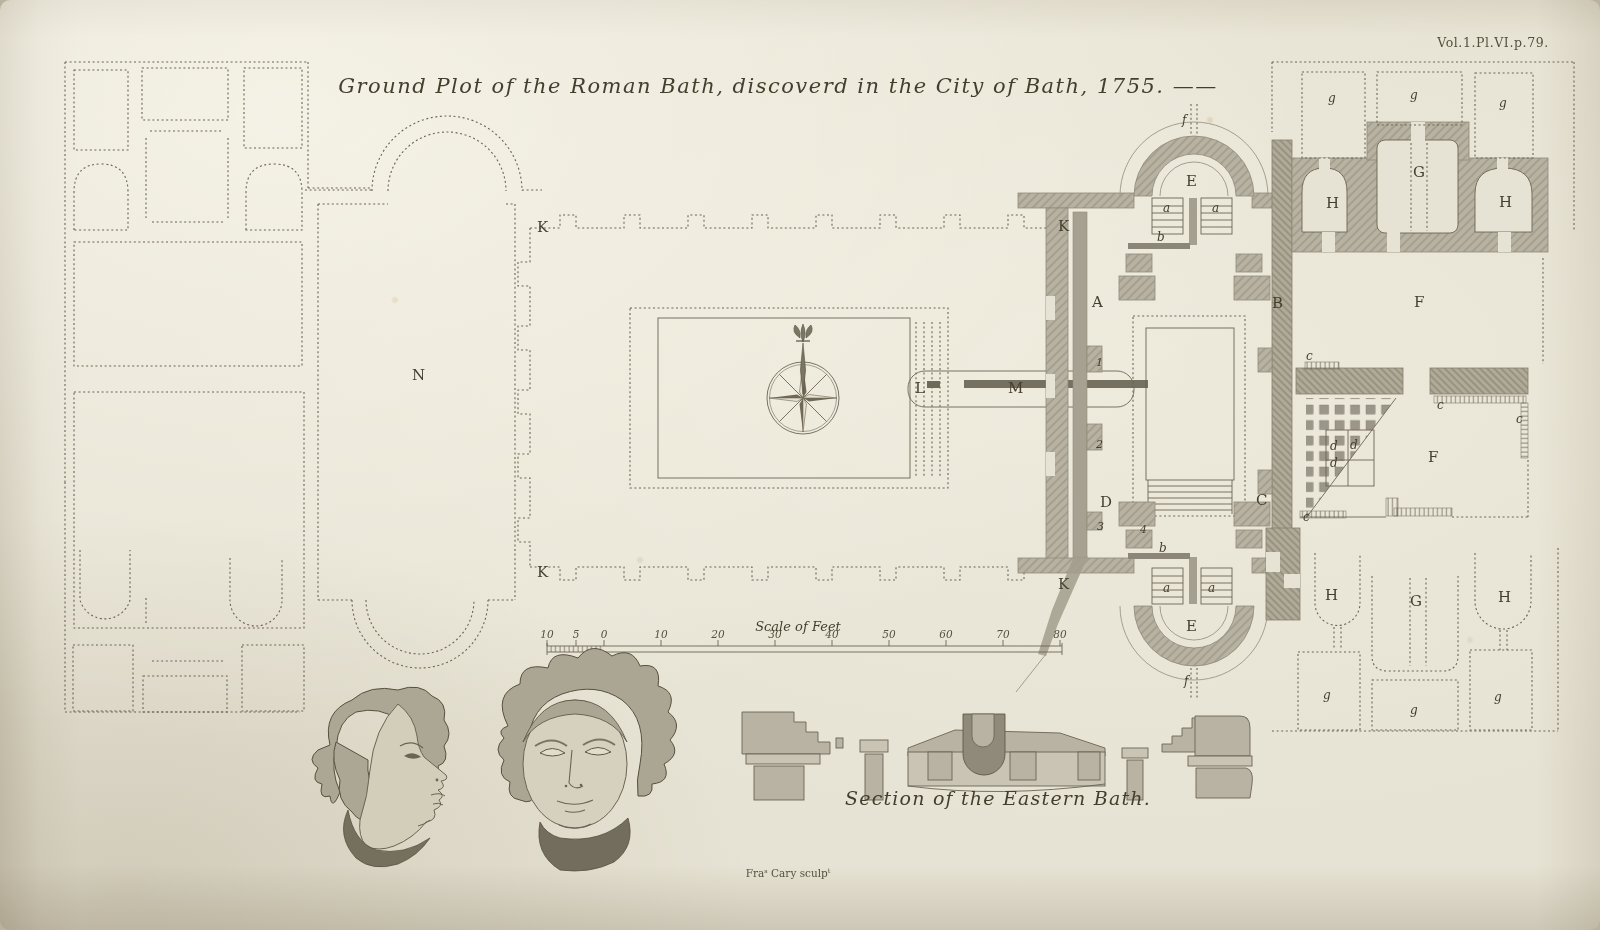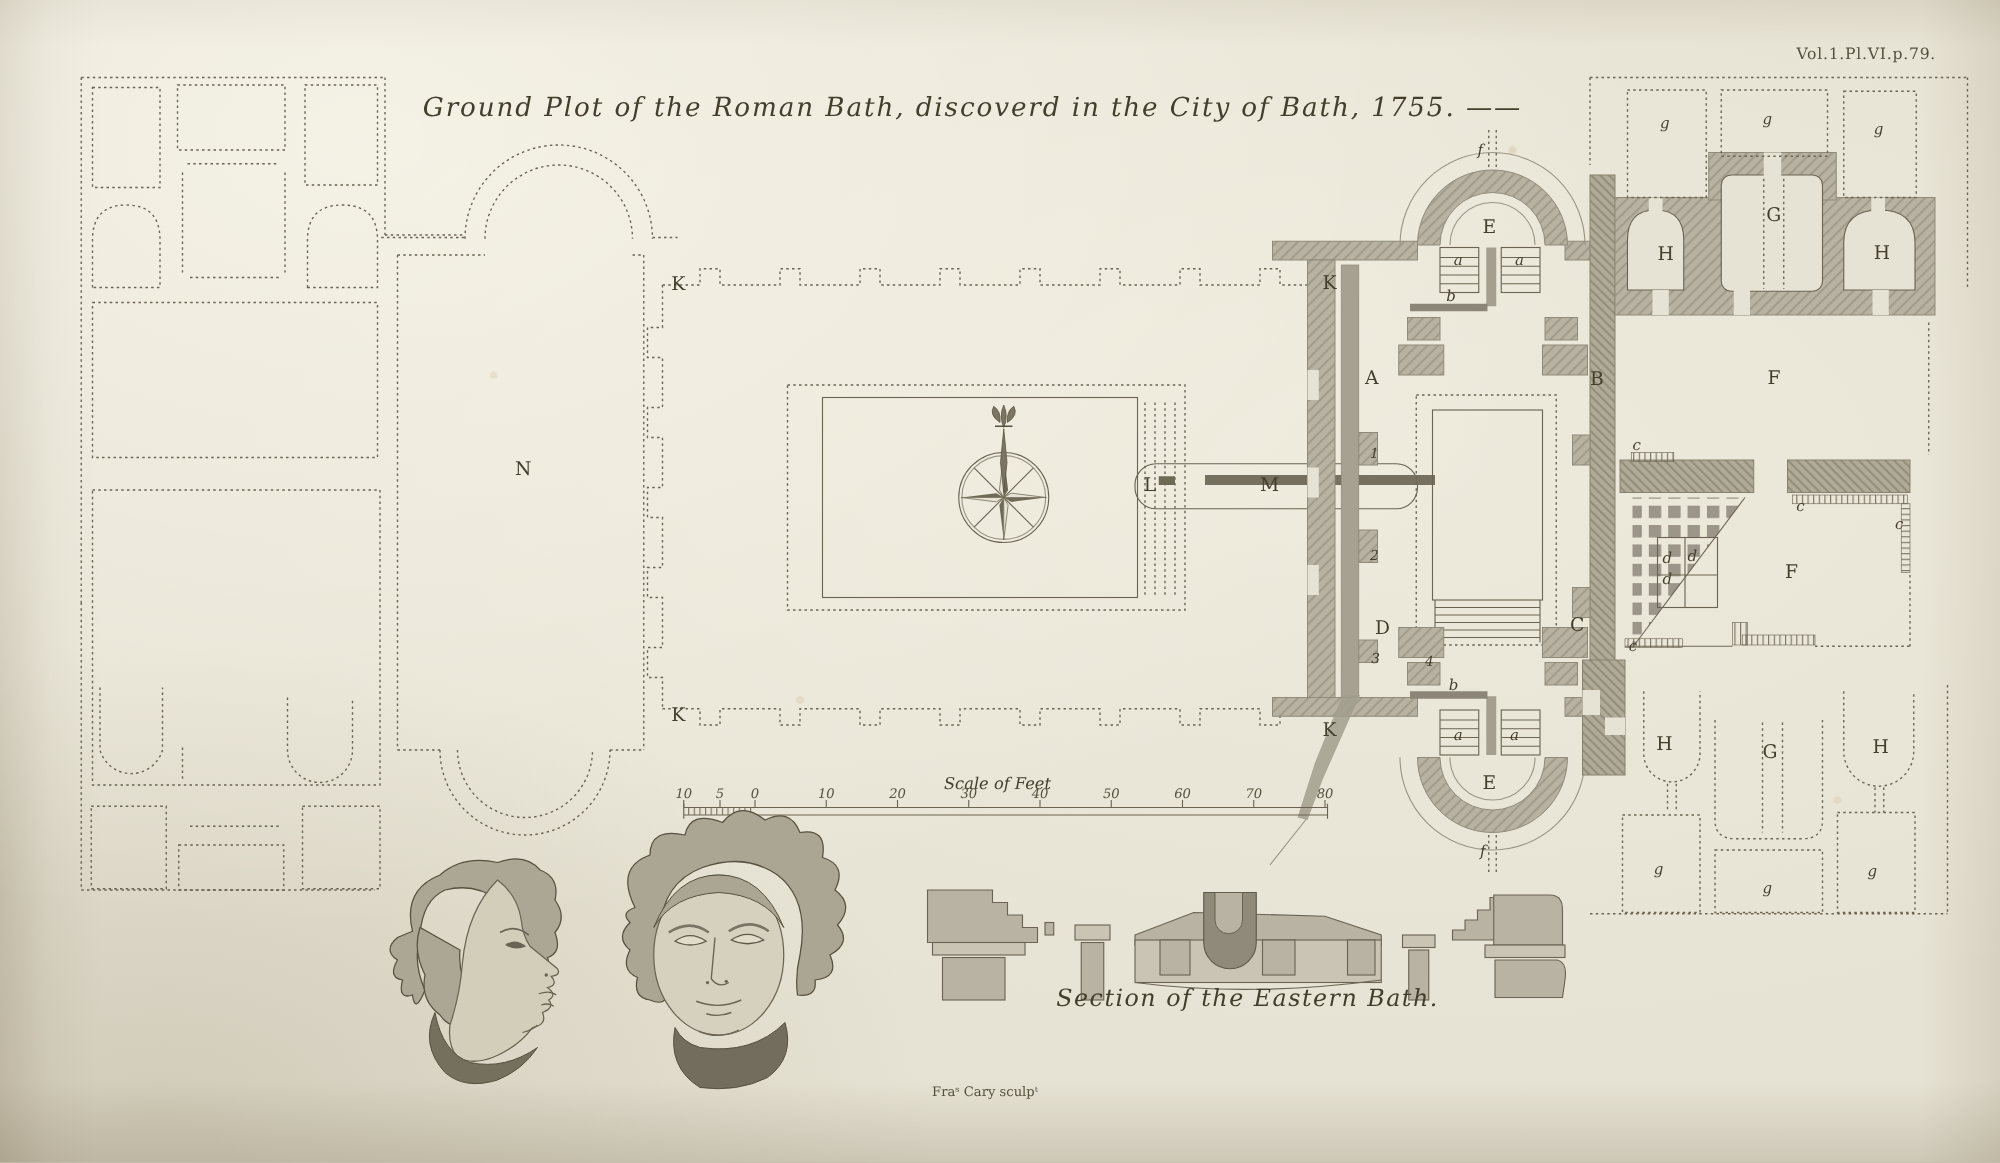--- a/index.html
+++ b/index.html
@@ -8,21 +8,21 @@
     background-image:
       radial-gradient(circle at 1210px 120px, rgba(150,110,50,.14) 0 2px, transparent 4px),
       radial-gradient(circle at 640px 560px, rgba(150,110,50,.12) 0 2px, transparent 4px),
       radial-gradient(circle at 395px 300px, rgba(160,115,55,.12) 0 2px, transparent 4px),
       radial-gradient(circle at 1470px 640px, rgba(150,110,50,.10) 0 2px, transparent 4px),
       radial-gradient(ellipse at 18% 12%, rgba(255,253,244,.55), transparent 55%),
       radial-gradient(ellipse at 70% 40%, rgba(250,246,232,.35), transparent 60%),
       radial-gradient(ellipse at 8% 96%, rgba(110,95,65,.18), transparent 30%),
       linear-gradient(90deg, rgba(110,95,65,.22), rgba(110,95,65,.06) 2.5%, transparent 5%, transparent 96%, rgba(110,95,65,.14)),
       linear-gradient(180deg, rgba(120,105,75,.12), transparent 4%, transparent 93%, rgba(100,88,60,.2));
-    font-family:"DejaVu Serif","Liberation Serif",serif;}
+    font-family:"DejaVu Serif","Liberation Serif",serif;border-radius:10px;}
   svg{position:absolute;left:0;top:0;}
   text{font-family:"DejaVu Serif","Liberation Serif",serif;fill:#443e2d;}
   .title{font-size:21px;font-style:italic;letter-spacing:1.5px;}
   .plate{font-size:12.5px;letter-spacing:.6px;fill:#55503e;}
   .rl{font-size:15px;letter-spacing:.5px;}
   .sl{font-size:12px;font-style:italic;}
   .num{font-size:11px;font-style:italic;}
   .tick{font-size:10.5px;font-style:italic;fill:#55503e;}
   .scalelab{font-size:13px;font-style:italic;}
   .caption{font-size:19px;font-style:italic;letter-spacing:1.2px;}

